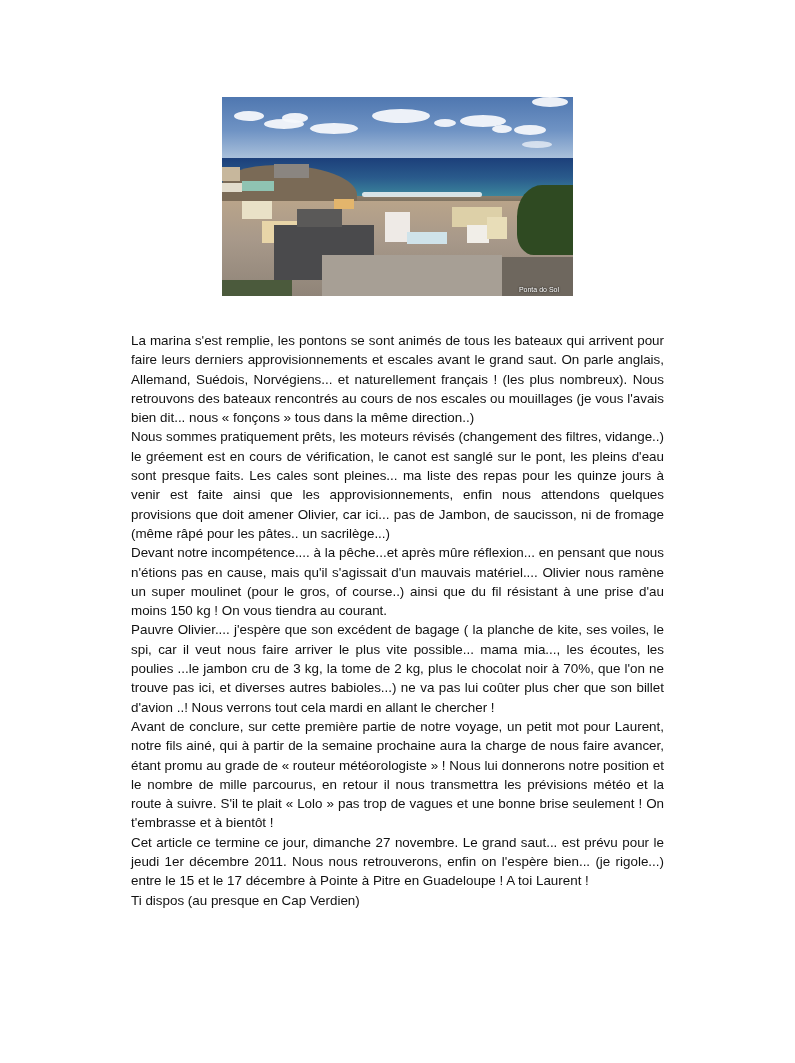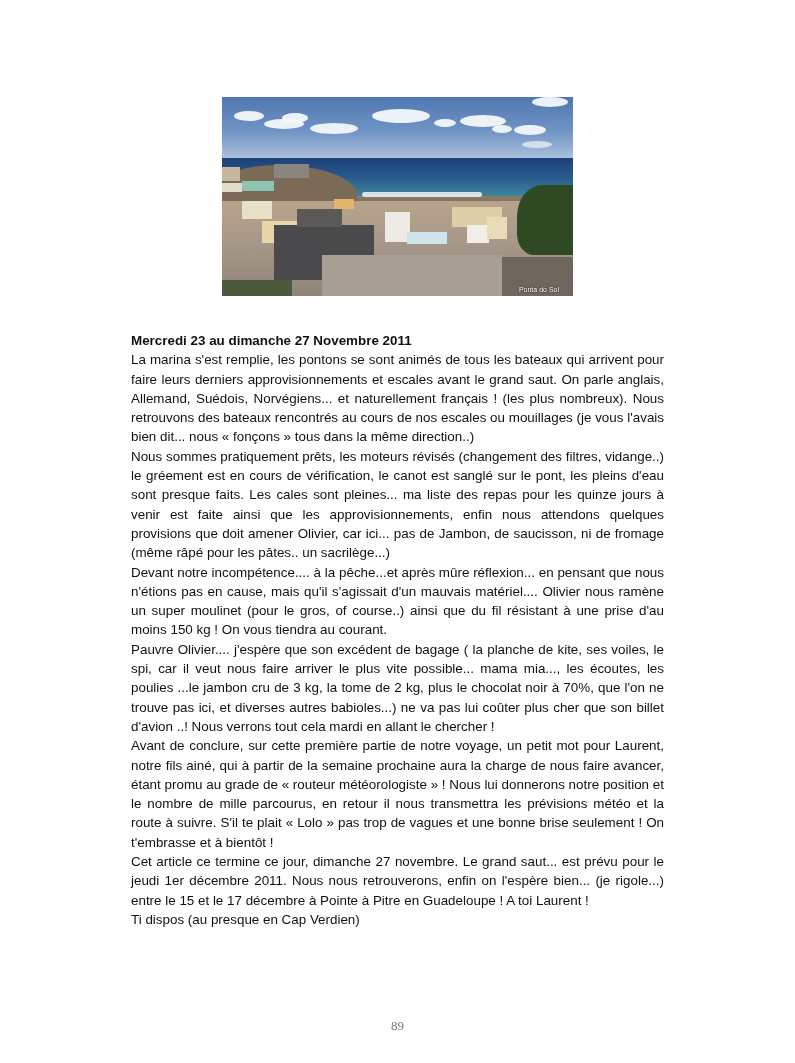--- a/index.html
+++ b/index.html
@@ -98,24 +98,22 @@
     <div class="bld" style="left:75px;top:112px;width:45px;height:18px;background:#5a5958;"></div>
     <div class="bld" style="left:100px;top:158px;width:180px;height:41px;background:#a79f95;"></div>
     <div class="bld" style="left:280px;top:160px;width:71px;height:39px;background:#6e675e;"></div>
     <div class="bld" style="left:295px;top:88px;width:56px;height:70px;background:#2f4a22;border-radius:45% 0 0 30%;"></div>
     <div class="bld" style="left:0;top:183px;width:70px;height:16px;background:#4b5a3c;"></div>
 
     <span class="caption">Ponta do Sol</span>
   </div>
 
   <div class="text-block">
-    <p class="heading">Mercredi 23 au dimanche 27 Novembre 2011</p>
     <p class="para">La marina s'est remplie, les pontons se sont animés de tous les bateaux qui arrivent pour faire leurs derniers approvisionnements et escales avant le grand saut. On parle anglais, Allemand, Suédois, Norvégiens... et naturellement français ! (les plus nombreux). Nous retrouvons des bateaux rencontrés au cours de nos escales ou mouillages (je vous l'avais bien dit... nous « fonçons » tous dans la même direction..)</p>
     <p class="para">Nous sommes pratiquement prêts, les moteurs révisés (changement des filtres, vidange..) le gréement est en cours de vérification, le canot est sanglé sur le pont, les pleins d'eau sont presque faits. Les cales sont pleines... ma liste des repas pour les quinze jours à venir est faite ainsi que les approvisionnements, enfin nous attendons quelques provisions que doit amener Olivier, car ici... pas de Jambon, de saucisson, ni de fromage (même râpé pour les pâtes.. un sacrilège...)</p>
     <p class="para">Devant notre incompétence.... à la pêche...et après mûre réflexion... en pensant que nous n'étions pas en cause, mais qu'il s'agissait d'un mauvais matériel.... Olivier nous ramène un super moulinet (pour le gros, of course..) ainsi que du fil résistant à une prise d'au moins 150 kg ! On vous tiendra au courant.</p>
     <p class="para">Pauvre Olivier.... j'espère que son excédent de bagage ( la planche de kite, ses voiles, le spi, car il veut nous faire arriver le plus vite possible... mama mia..., les écoutes, les poulies ...le jambon cru de 3 kg, la tome de 2 kg, plus le chocolat noir à 70%, que l'on ne trouve pas ici, et diverses autres babioles...) ne va pas lui coûter plus cher que son billet d'avion ..! Nous verrons tout cela mardi en allant le chercher !</p>
     <p class="para">Avant de conclure, sur cette première partie de notre voyage, un petit mot pour Laurent, notre fils ainé, qui à partir de la semaine prochaine aura la charge de nous faire avancer, étant promu au grade de « routeur météorologiste » ! Nous lui donnerons notre position et le nombre de mille parcourus, en retour il nous transmettra les prévisions météo et la route à suivre. S'il te plait « Lolo » pas trop de vagues et une bonne brise seulement ! On t'embrasse et à bientôt !</p>
     <p class="para">Cet article ce termine ce jour, dimanche 27 novembre. Le grand saut... est prévu pour le jeudi 1er décembre 2011. Nous nous retrouverons, enfin on l'espère bien... (je rigole...) entre le 15 et le 17 décembre à Pointe à Pitre en Guadeloupe ! A toi Laurent !</p>
     <p class="para">Ti dispos (au presque en Cap Verdien)</p>
   </div>
 
-  <div class="page-number">89</div>
 </div>
 
 </body></html>

